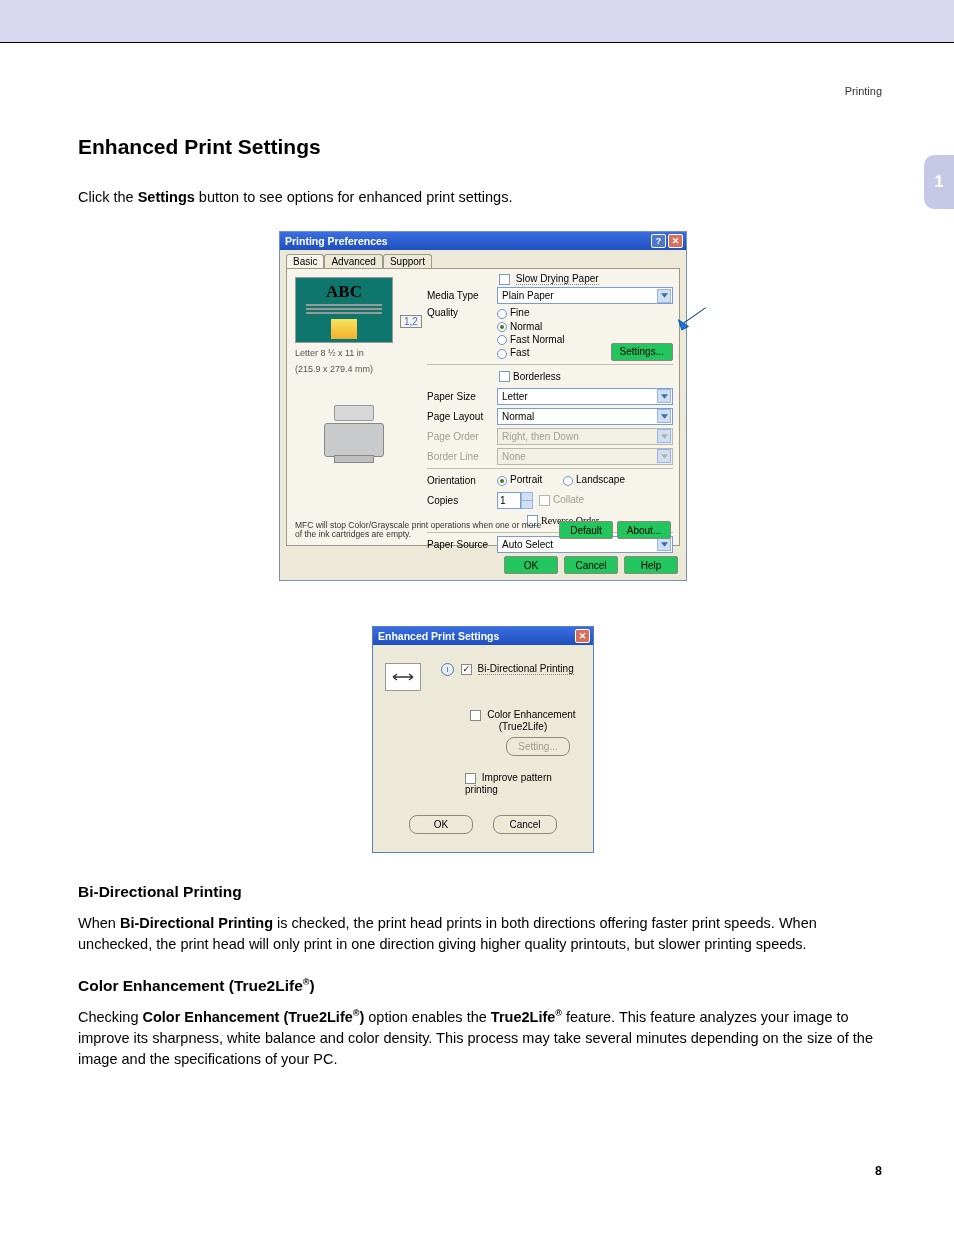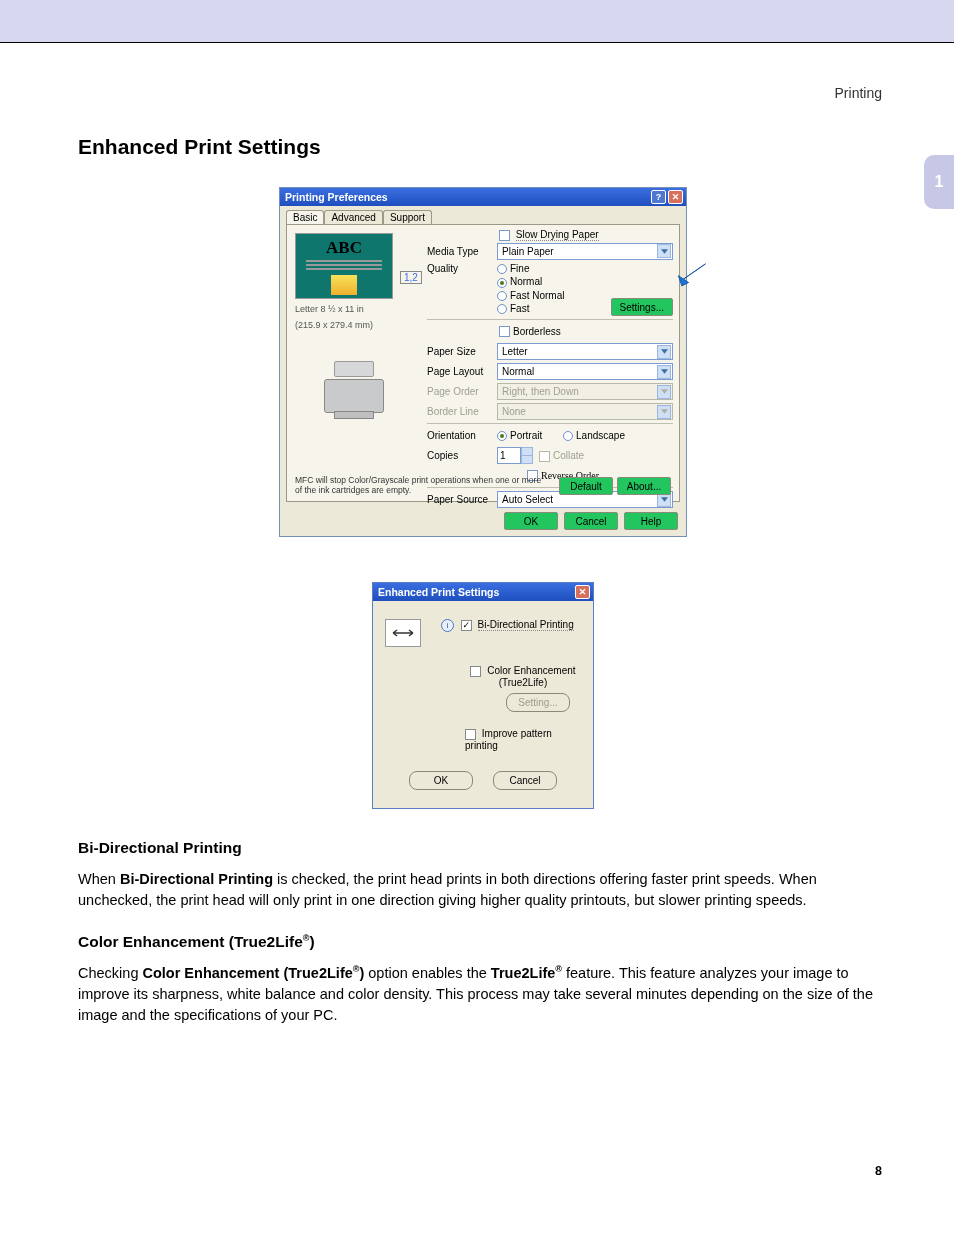--- a/index.html
+++ b/index.html
@@ -18,21 +18,21 @@
   }
   .hr-line {
     height: 1px;
     background: #000;
     width: 100%;
   }
   .header-label {
     position: absolute;
     top: 85px;
     right: 72px;
-    font-size: 14px;
+    font-size: 11px;
     color: #333;
   }
   .section-tab {
     position: absolute;
     right: 0;
     top: 155px;
     width: 30px;
     height: 54px;
     background: #c7c8e6;
     border-top-left-radius: 10px;
@@ -232,20 +232,23 @@
 <div class="header-label">Printing</div>
 <div class="section-tab">
     <span>1</span>
   </div>
 <div class="page-num">8</div>
 
 <div class="content">
 
   <h1>Enhanced Print Settings</h1>
 
+  <p class="lead">
+    <span>Click the </span><span class="bold">Settings</span><span> button to see options for enhanced print settings.</span>
+  </p>
 
   <div class="dialog1">
     <div class="tb">
       <span>Printing Preferences</span>
       <div class="tb-icons">
         <div class="tb-btn help">?</div>
         <div class="tb-btn">✕</div>
       </div>
     </div>
     <div class="tabs">

